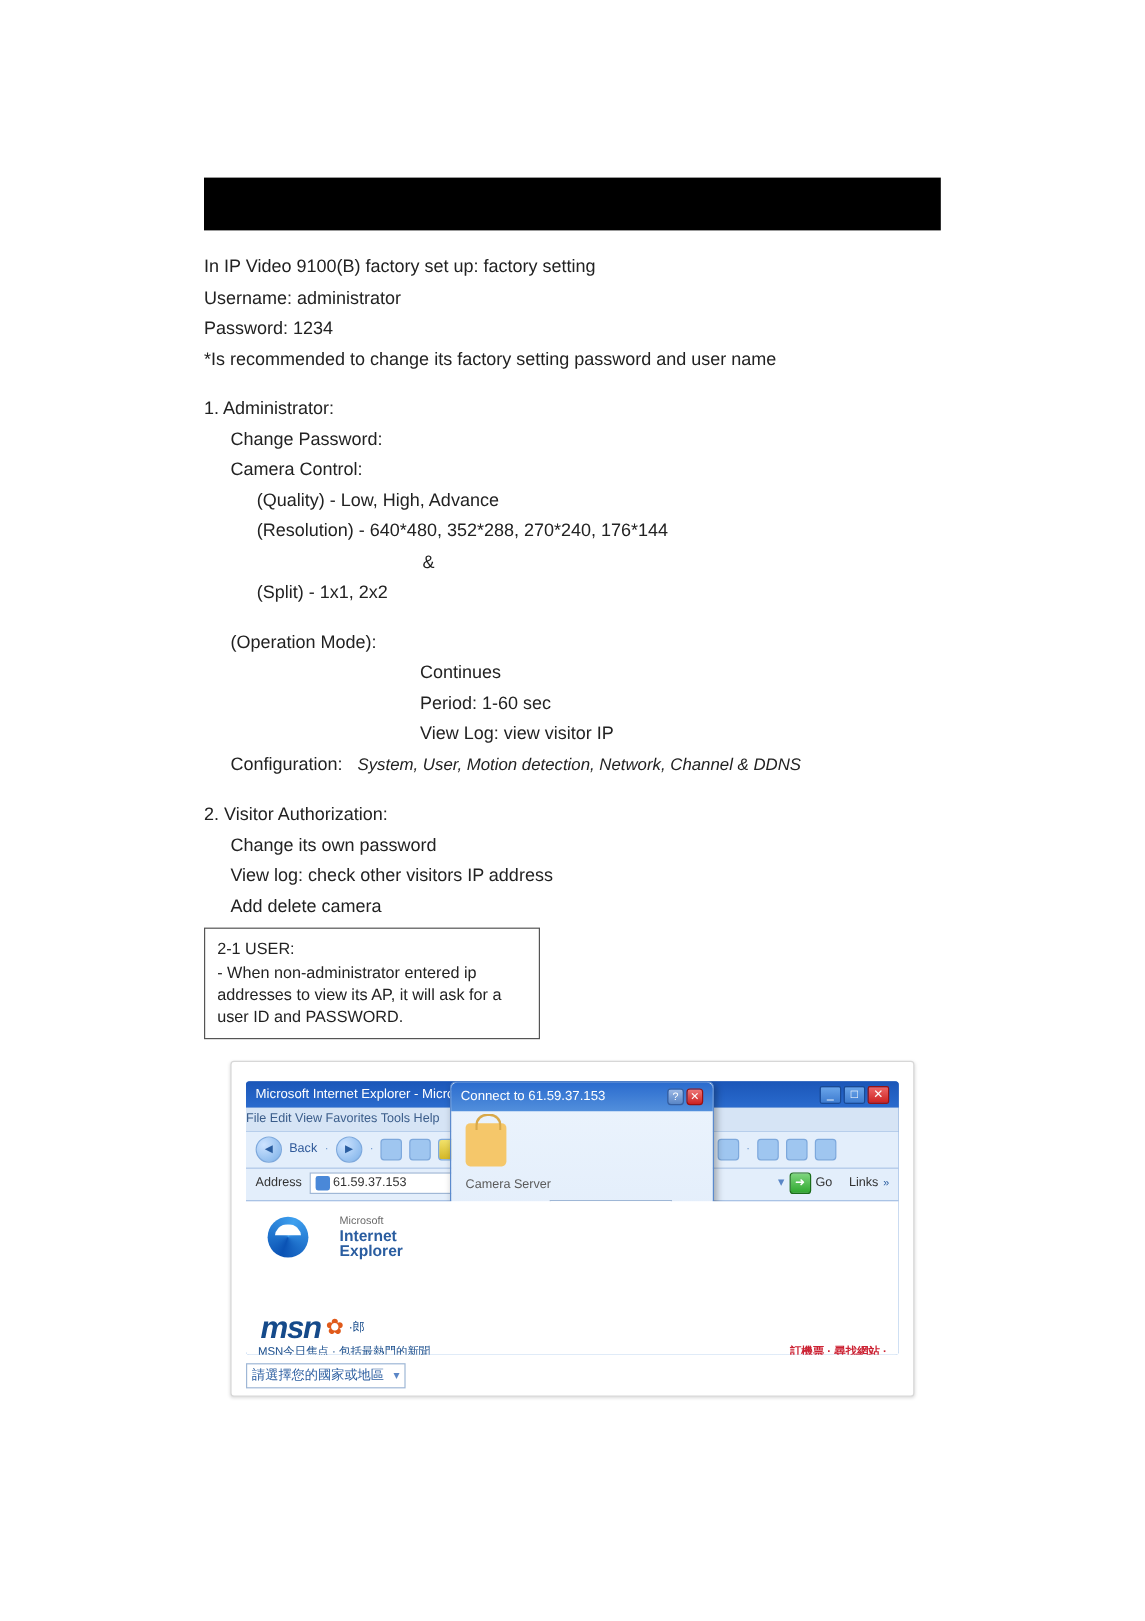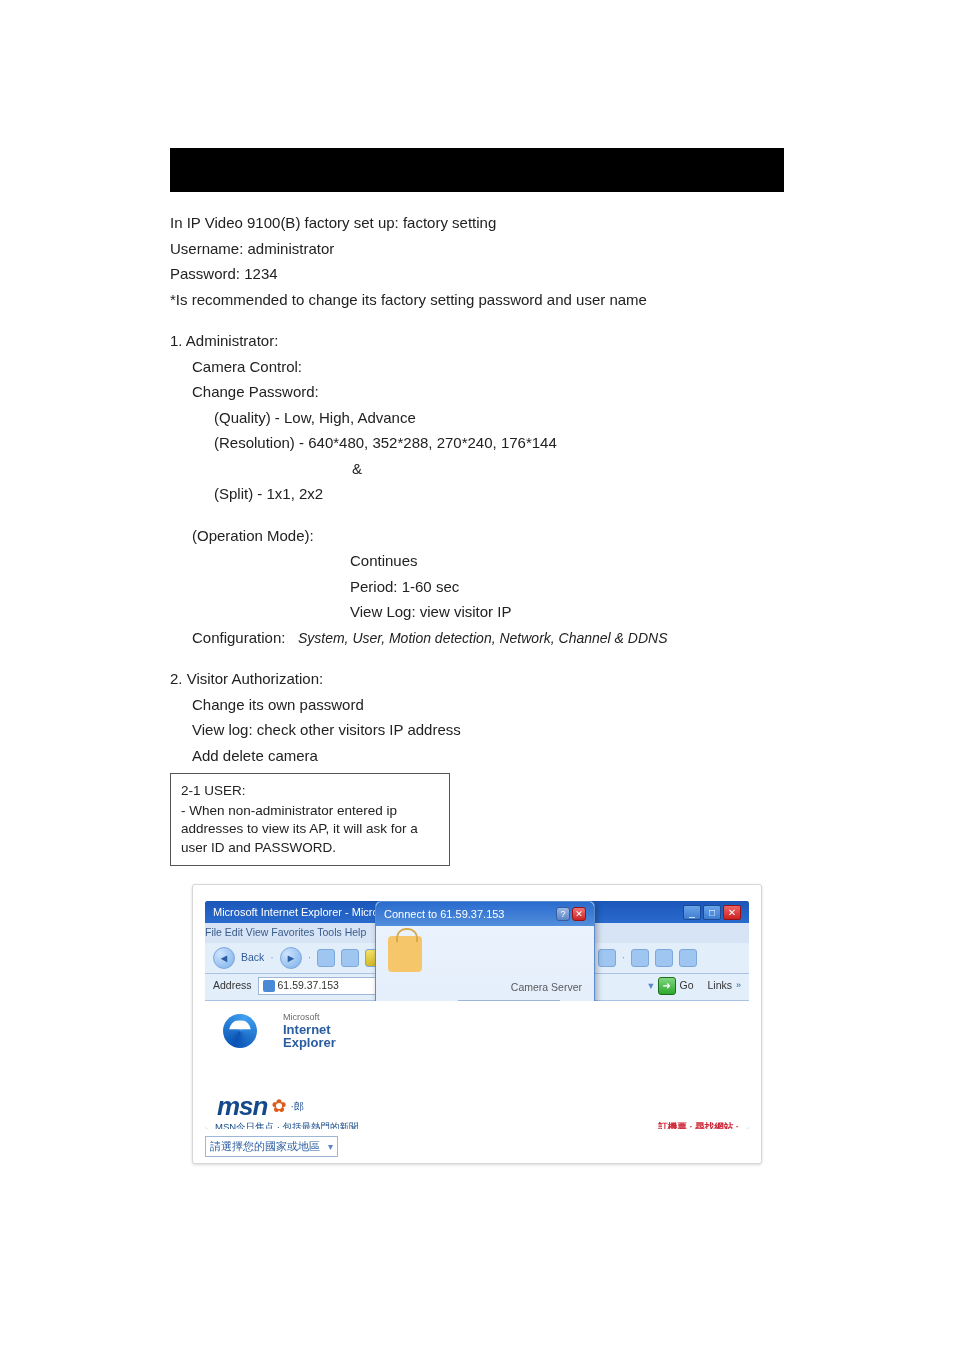--- a/index.html
+++ b/index.html
@@ -178,21 +178,21 @@
       border-radius:5px 5px 0 0;
     }
     .dlg-q { width:14px; height:14px; border-radius:3px; background:linear-gradient(#9db9e5,#5a86c6); border:1px solid #355d9e; font-size:9px; color:#fff; text-align:center; line-height:13px; margin-left:2px;}
     .dlg-x { background:linear-gradient(#e77,#c22); border-color:#911;}
     .dlg-body { padding:10px 12px 12px 12px; color:#444; }
     .dlg-icon {
       width:34px; height:36px; background:#f5c76a; border-radius:4px;
       position:relative; margin-bottom:8px;
     }
     .dlg-icon::before{ content:""; position:absolute; top:-8px; left:8px; width:18px; height:12px; border:2px solid #d8a94a; border-bottom:none; border-radius:10px 10px 0 0; }
-    .dlg-label { color:#5a5a5a; margin:6px 0 2px 0;text-align:right; }
+    .dlg-label { color:#5a5a5a; margin:6px 0 2px 0; }
     .dlg-row { display:flex; align-items:center; gap:8px; margin:4px 0; }
     .dlg-rowlab { width:62px; color:#5a5a5a; }
     .dlg-input { flex:1; height:18px; background:#fff; border:1px solid #9fb7d6; display:flex; align-items:center; padding:0 4px; }
     .dlg-input .kicon{ width:12px; height:12px; background:#eac94a; border-radius:2px; margin-right:4px;}
     .dlg-dd { width:14px; height:18px; display:flex; align-items:center; justify-content:center; color:#5a7fb9; font-size:10px;}
     .dlg-chk { display:flex; align-items:center; gap:5px; margin-top:6px; color:#5a5a5a;}
     .chkbox { width:12px; height:12px; border:1px solid #9fb7d6; background:#fff;}
     .dlg-btns { display:flex; justify-content:flex-end; gap:8px; margin-top:12px; }
     .dlg-btn { min-width:56px; padding:2px 10px; font-size:10.5px; background:linear-gradient(#fff,#e6edf7); border:1px solid #9fb7d6; border-radius:3px; text-align:center;}
 
@@ -217,22 +217,22 @@
 
 <div class="content">
   <p class="para">In IP Video  9100(B)   factory set up: factory setting</p>
   <p class="para">Username:  administrator</p>
   <p class="para">Password:   1234</p>
   <p class="para">*Is recommended to change its factory setting password and user name</p>
 
   <div class="sect-break"></div>
 
   <p class="para">1. Administrator:</p>
+  <p class="para indent-1">Change Password:</p>
   <p class="para indent-1">Camera Control:</p>
-  <p class="para indent-1">Change Password:</p>
   <p class="para indent-2">(Quality)  - Low, High, Advance</p>
   <p class="para indent-2">(Resolution) - 640*480, 352*288, 270*240, 176*144</p>
   <p class="para" style="padding-left:182px;">&amp;</p>
   <p class="para indent-2">(Split) - 1x1, 2x2</p>
 
   <div class="sect-break"></div>
 
   <p class="para indent-1">(Operation Mode):</p>
   <p class="para" style="padding-left:180px;">Continues</p>
   <p class="para" style="padding-left:180px;">Period:  1-60 sec</p>

